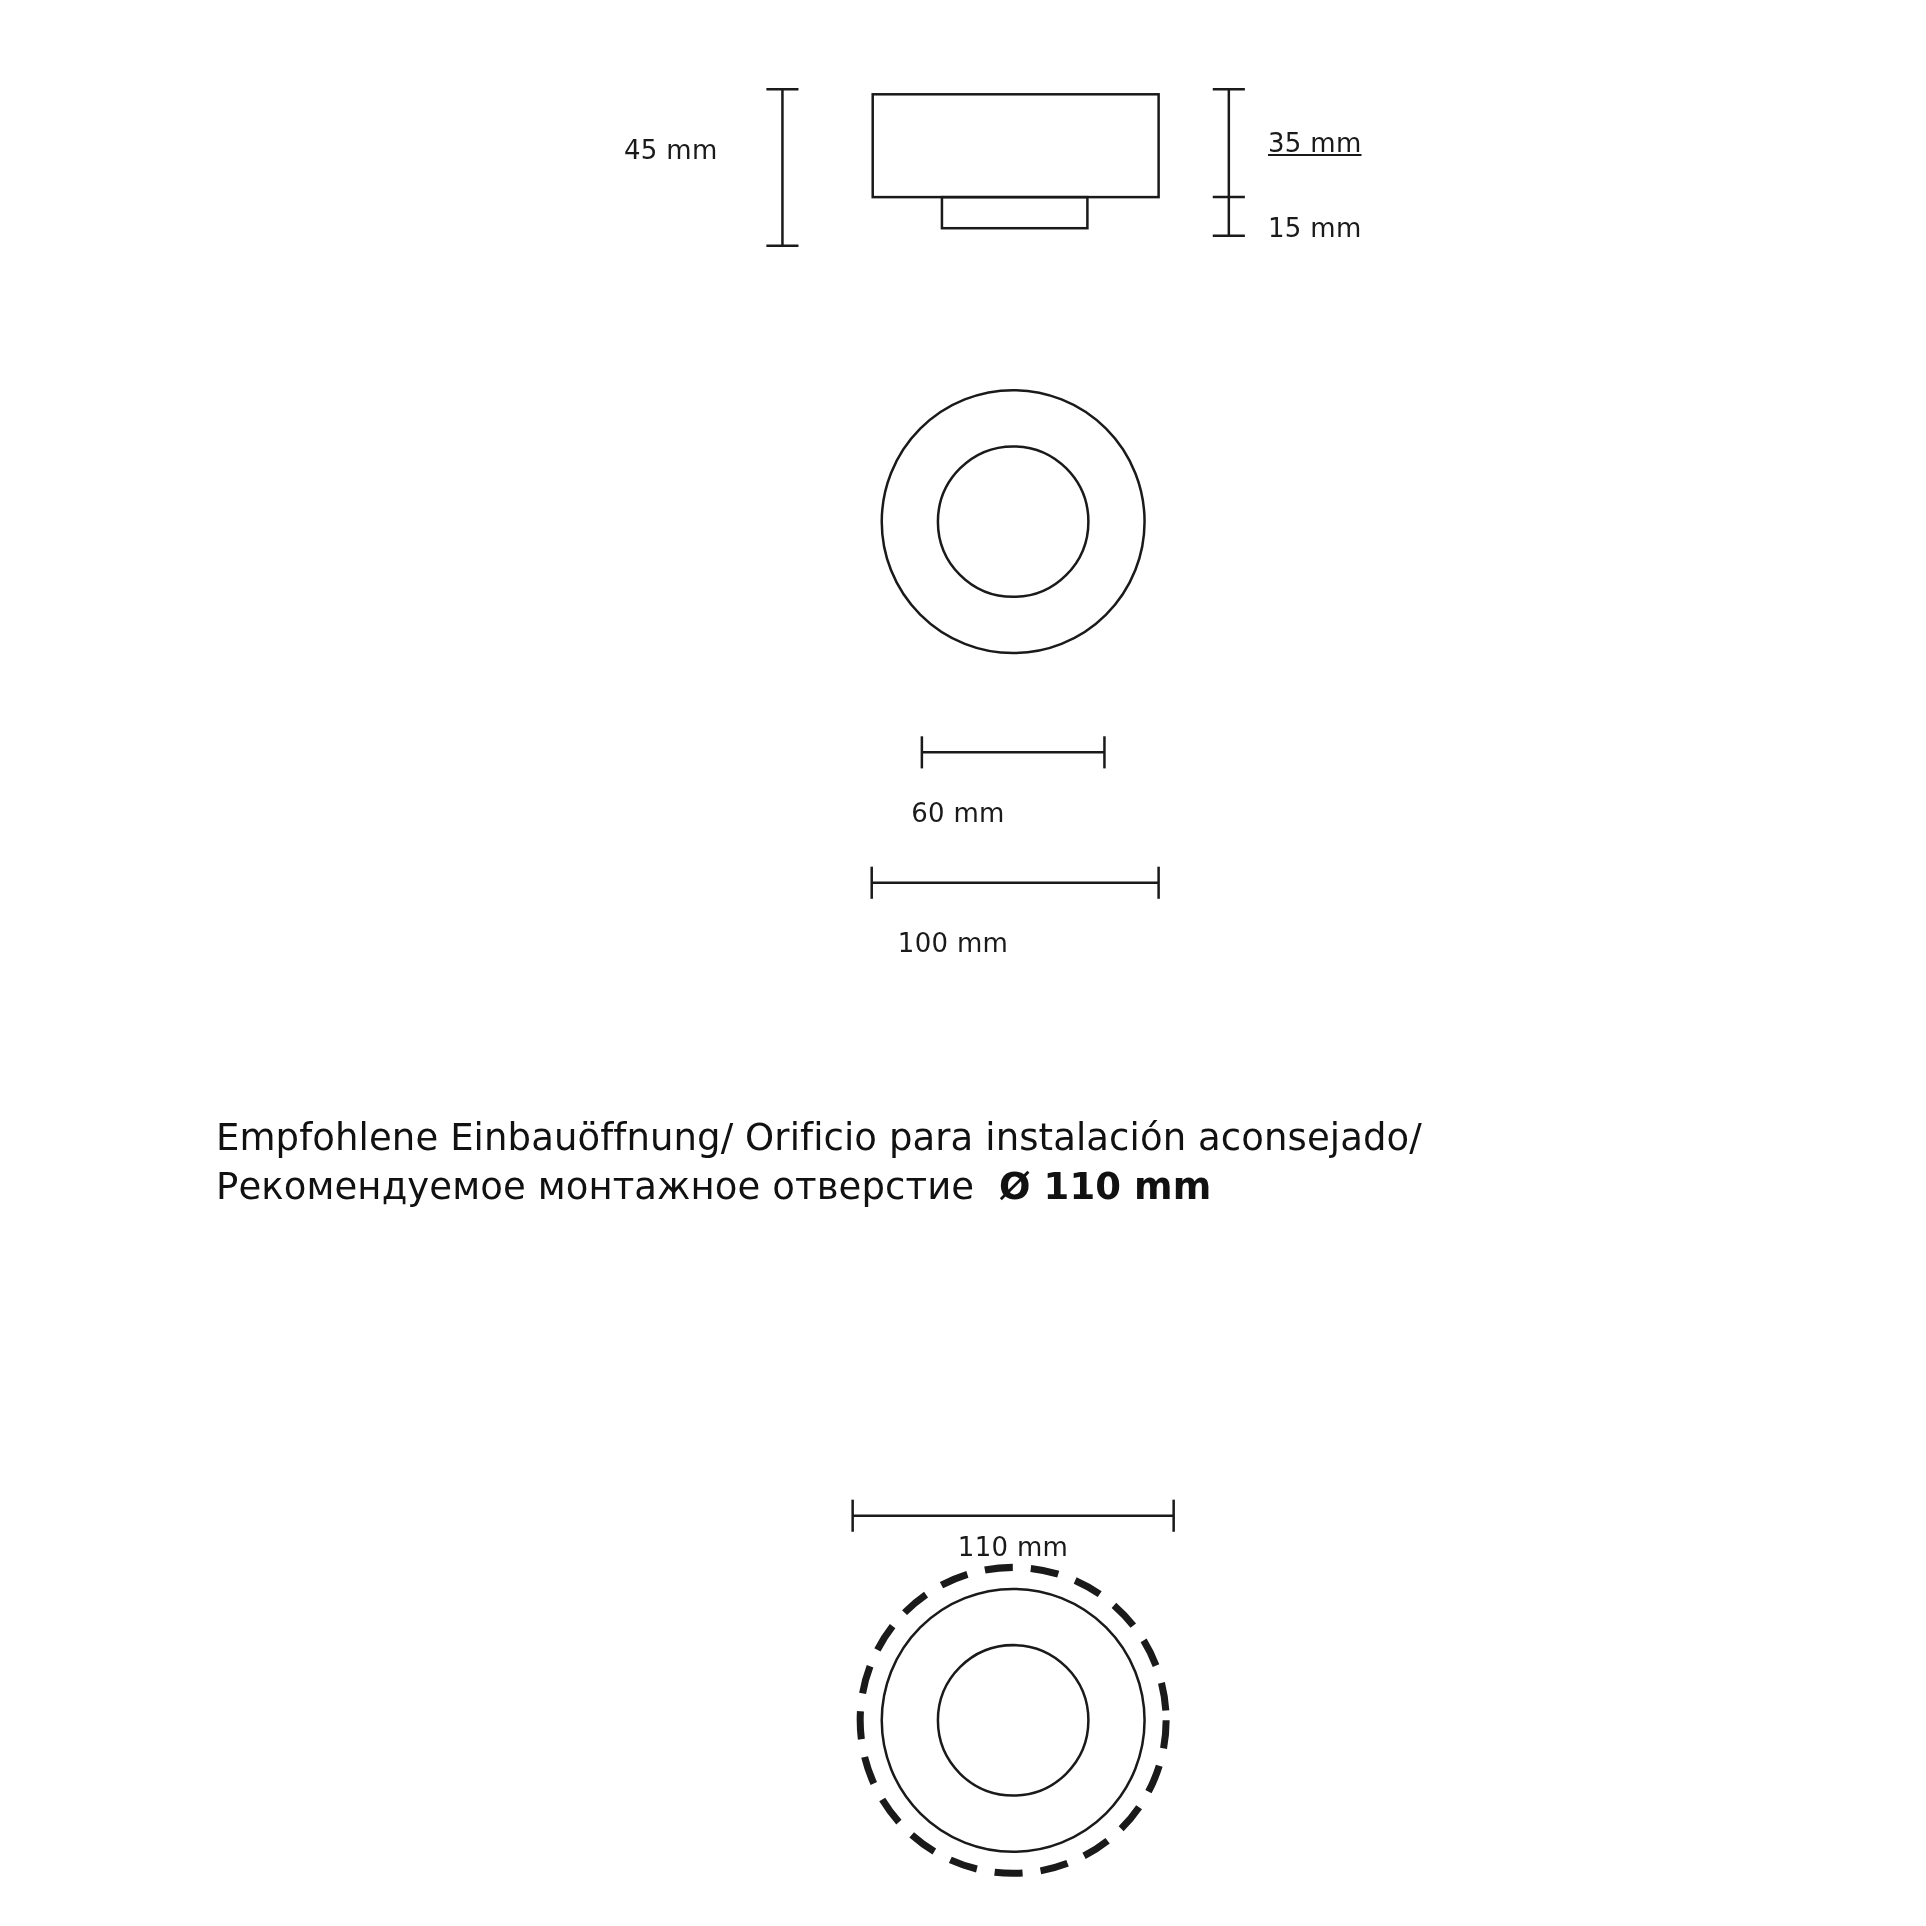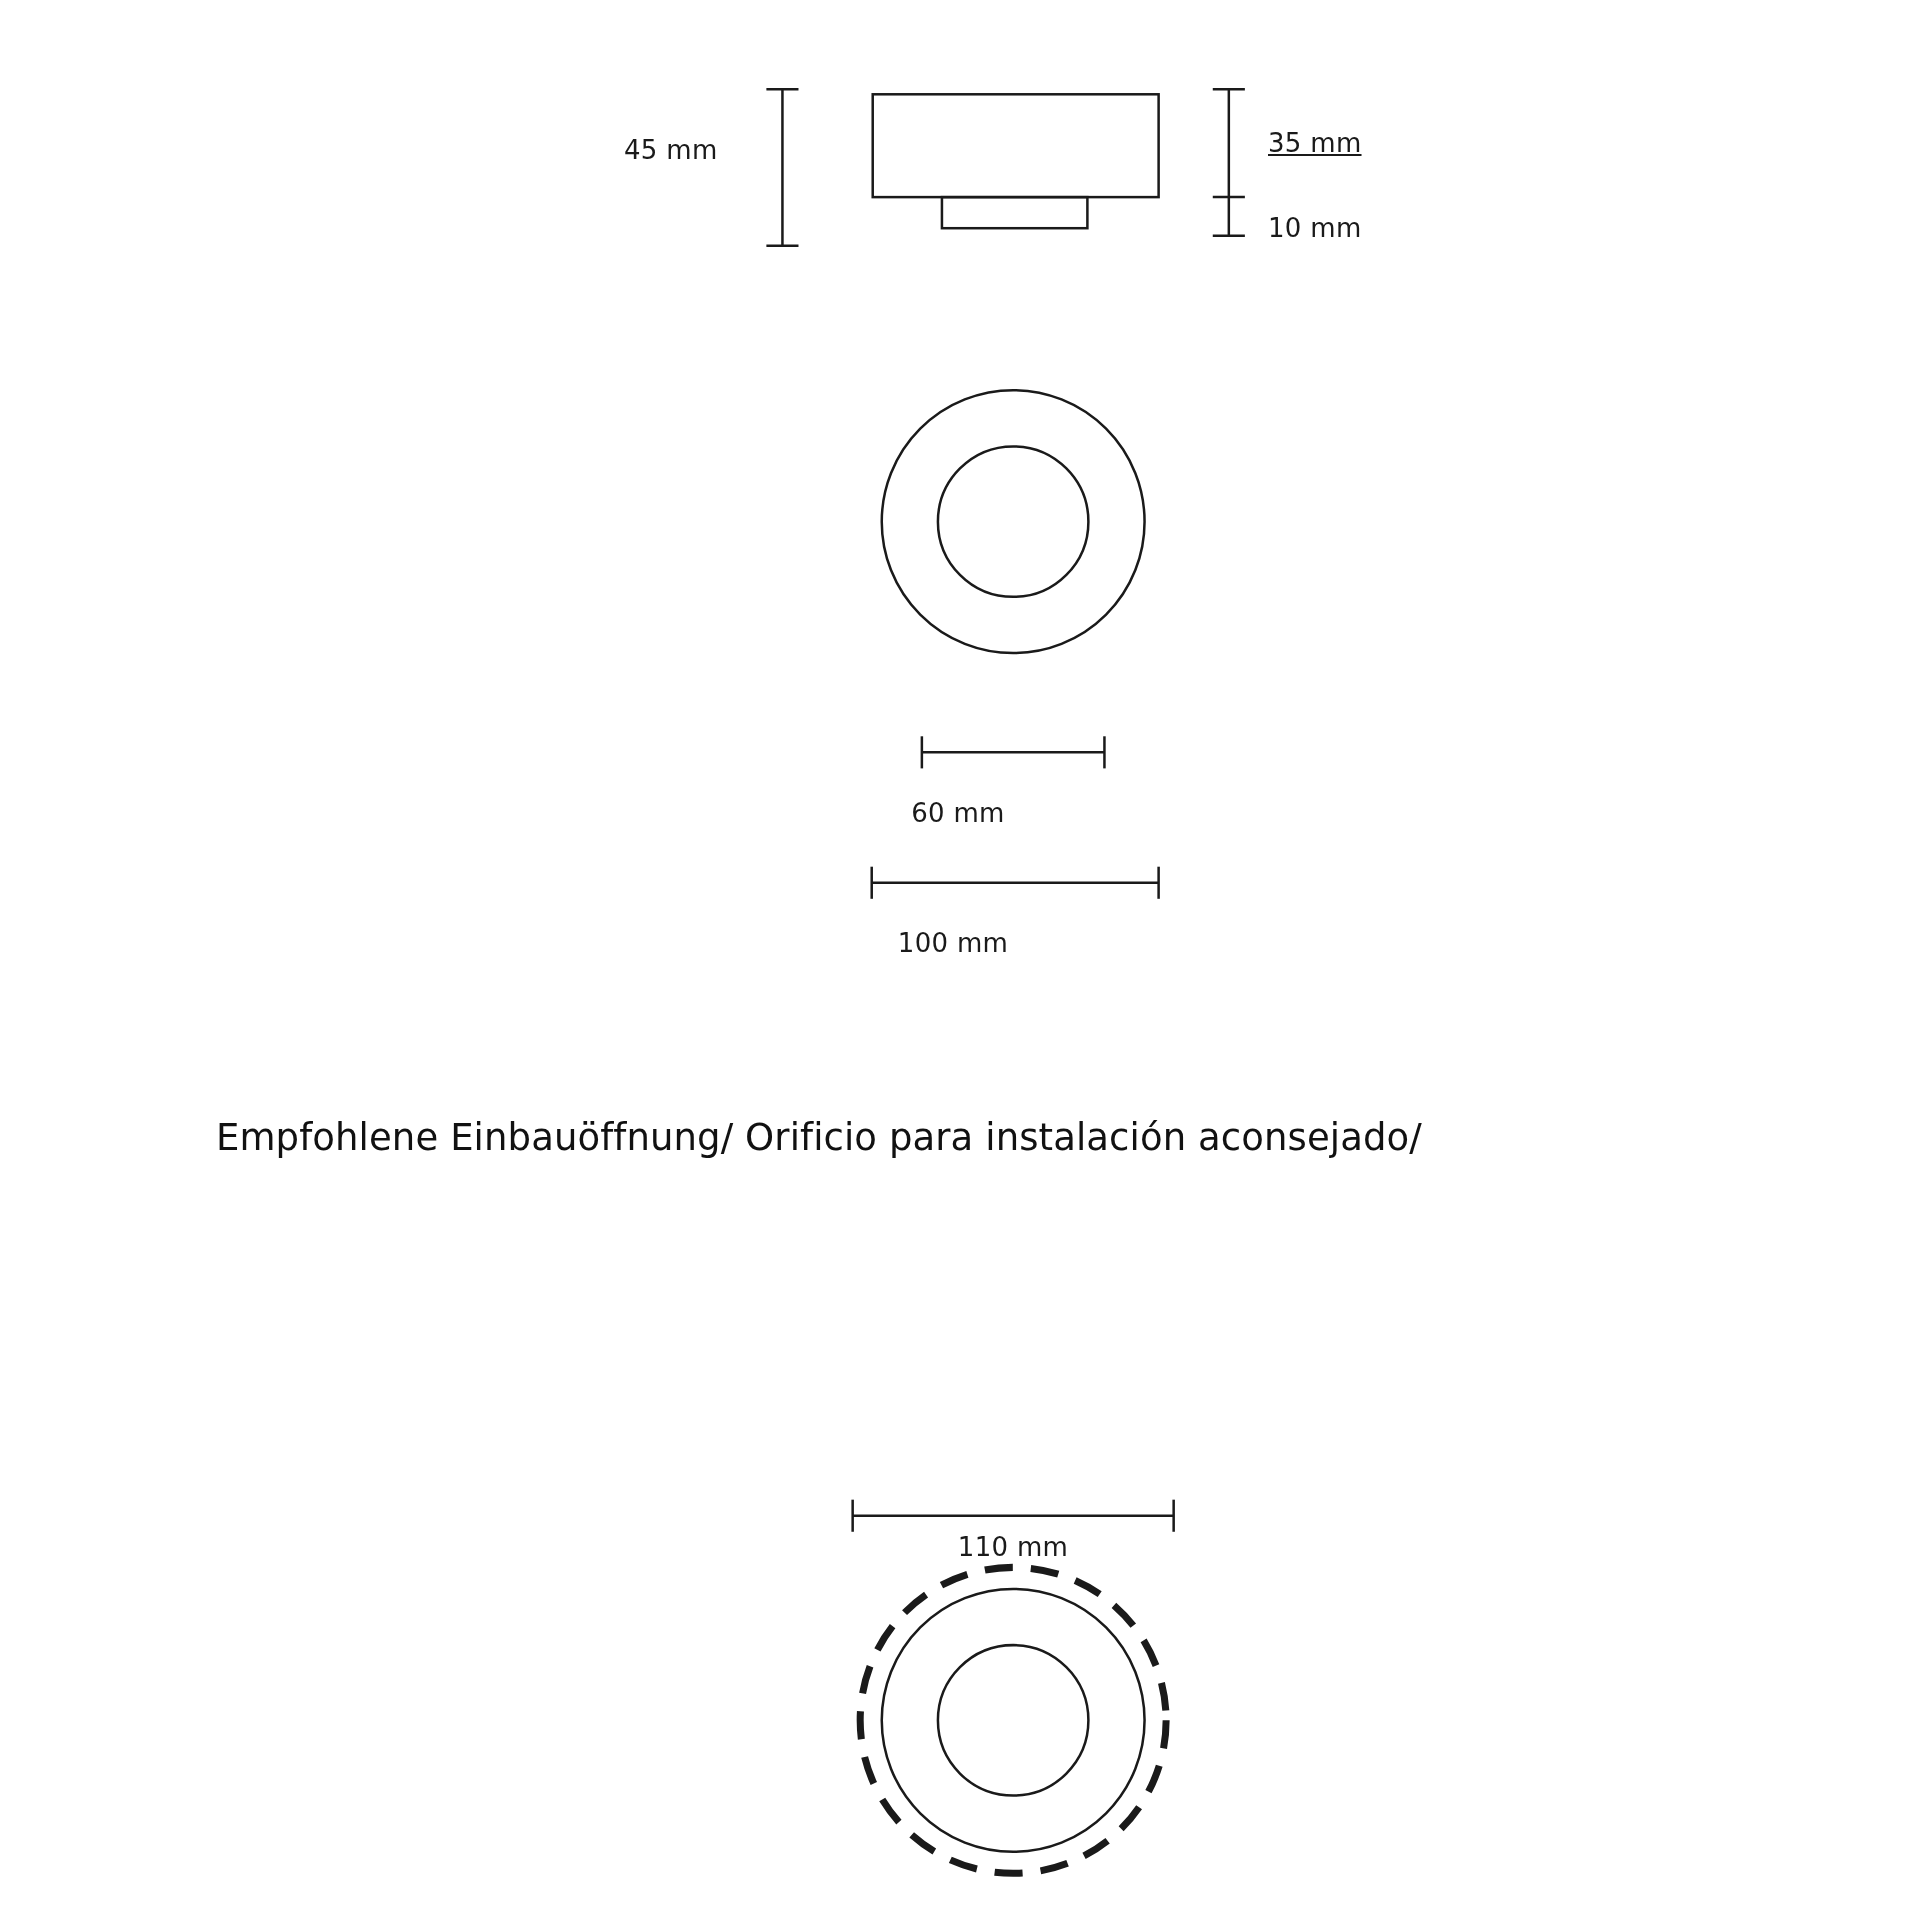--- a/index.html
+++ b/index.html
@@ -90,26 +90,30 @@
     <circle cx="2020" cy="3430" r="305" fill="none" stroke="#1a1a1a" stroke-width="14" stroke-dasharray="56 36" stroke-linecap="butt"></circle>
 
     <circle cx="2020" cy="3430" r="262" fill="none" stroke="#1a1a1a" stroke-width="5"></circle>
     <circle cx="2020" cy="3430" r="150" fill="none" stroke="#1a1a1a" stroke-width="5"></circle>
   </svg>
 
   <div class="dim-label" style="left:624px; top:150px; transform:translateY(-50%);">45 mm</div>
 
   <div class="dim-label" style="left:1268px; top:143px; transform:translateY(-50%);text-decoration:underline;">35 mm</div>
 
-  <div class="dim-label" style="left:1268px; top:228px; transform:translateY(-50%);">10 mm</div>
+  <div class="dim-label" style="left:1268px; top:228px; transform:translateY(-50%);">15 mm</div>
 
   <div class="dim-label" style="left:958px; top:798px; transform:translate(-50%,0);text-align:right;">60 mm</div>
 
   <div class="dim-label" style="left:953px; top:928px; transform:translate(-50%,0);">100 mm</div>
 
   <div class="dim-label" style="left:1013px; top:1532px; transform:translate(-50%,0);">110 mm</div>
 
   <div class="note-block">
     <div class="note-line">Empfohlene Einbauöffnung/ Orificio para instalación aconsejado/</div>
+    <div class="note-line">
+      <span>Рекомендуемое монтажное отверстие</span>
+      <span class="bold" style="margin-left:13px;">Ø 110 mm</span>
+    </div>
   </div>
 
 </div>
 
 
 </body></html>

